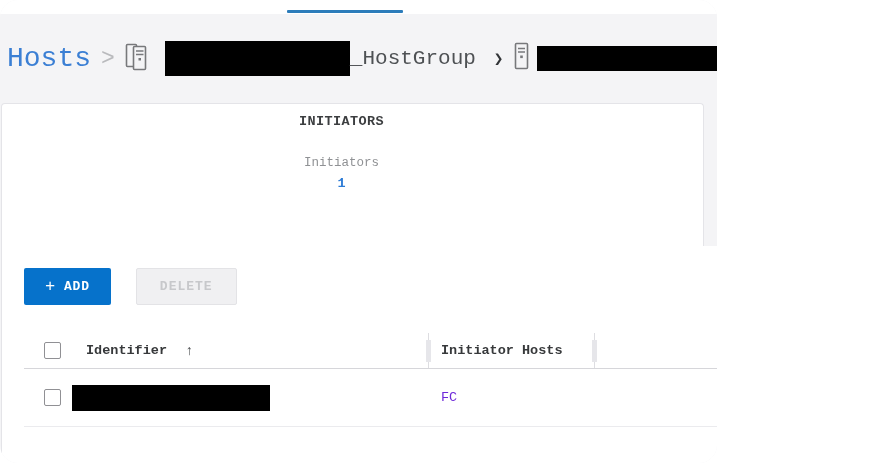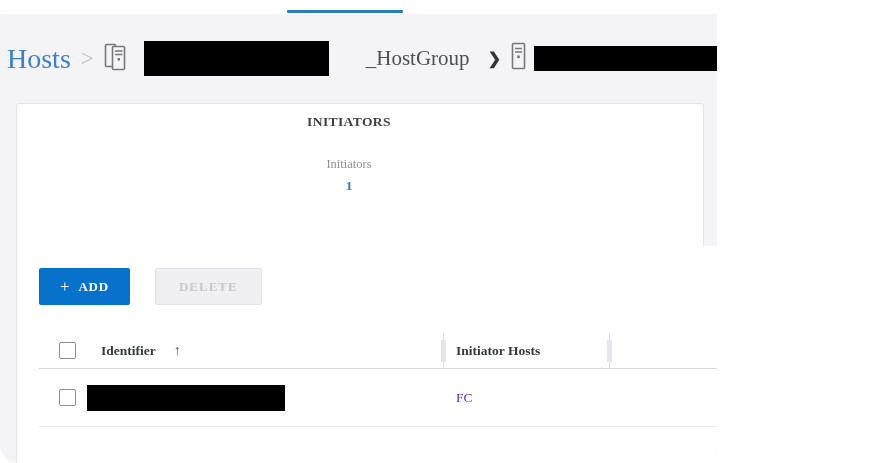--- a/index.html
+++ b/index.html
@@ -1,40 +1,40 @@
 <!DOCTYPE html>
 <html><head>
 <meta charset="utf-8">
 <style>
   * { margin:0; padding:0; box-sizing:border-box; }
   body { background:#fff; }
   .screen {
     width:717px; height:463px; overflow:hidden; position:relative;
     background:#f4f4f6;
-    font-family:Liberation Serif, serif;
+    font-family:Liberation Mono, monospace;
     border-radius:18px;
   }
   
   .top-strip { height:14px; background:#fff; position:relative; }
   .tab-indicator { position:absolute; left:287px; top:10px; width:116px; height:3px; background:#2c7cba; border-radius:1px; }
 
   
   .breadcrumb-band { height:89px; display:flex; align-items:center; padding-left:7px; background:#f4f4f6; }
   .bc-root { font-size:28px; color:#3b7fd4; cursor:pointer; }
   .bc-sep1 { font-size:23px; color:#b9babd; margin:0 8px 0 10px; font-weight:400; }
   .bc-sep2 { font-size:16px; color:#333538; font-weight:700; margin:0 10px 0 18px; }
   .icon-hostgroup { margin:0 0 0 2px; flex:none; }
   .icon-host { margin-right:8px; flex:none; }
   .redacted-1 { width:185px; height:35px; background:#000; margin-left:15px; flex:none; }
   .redacted-2 { width:240px; height:25px; background:#000; flex:none; }
-  .bc-suffix { font-size:21px; color:#4e5154; white-space:nowrap;margin-left:37px; }
+  .bc-suffix { font-size:21px; color:#4e5154; white-space:nowrap; }
   .edit-pencil { margin-left:28px; flex:none; cursor:pointer; }
 
   
-  .content { padding-left:16px; }
+  .content { padding-left:1px; }
   .row-a { display:flex; height:143px; }
   .initiators-card {
     width:765px; background:#fff; border:1px solid #e4e4e8; border-bottom:none;
     border-radius:4px 4px 0 0; text-align:center; padding-top:10px; padding-right:22px;
   }
   .card-title { font-size:13.5px; font-weight:700; color:#3c3e40; letter-spacing:0.4px; }
   .stat-label { margin-top:27px; font-size:12.5px; color:#8f9194; }
   .stat-value { margin-top:6px; font-size:13.5px; font-weight:700; color:#2d7cd6; }
   .gray-block { margin-left:13px; flex:1; background:linear-gradient(180deg,#f7f7f8 0%,#f2f2f3 45%,#e7e7e9 100%); }
 

